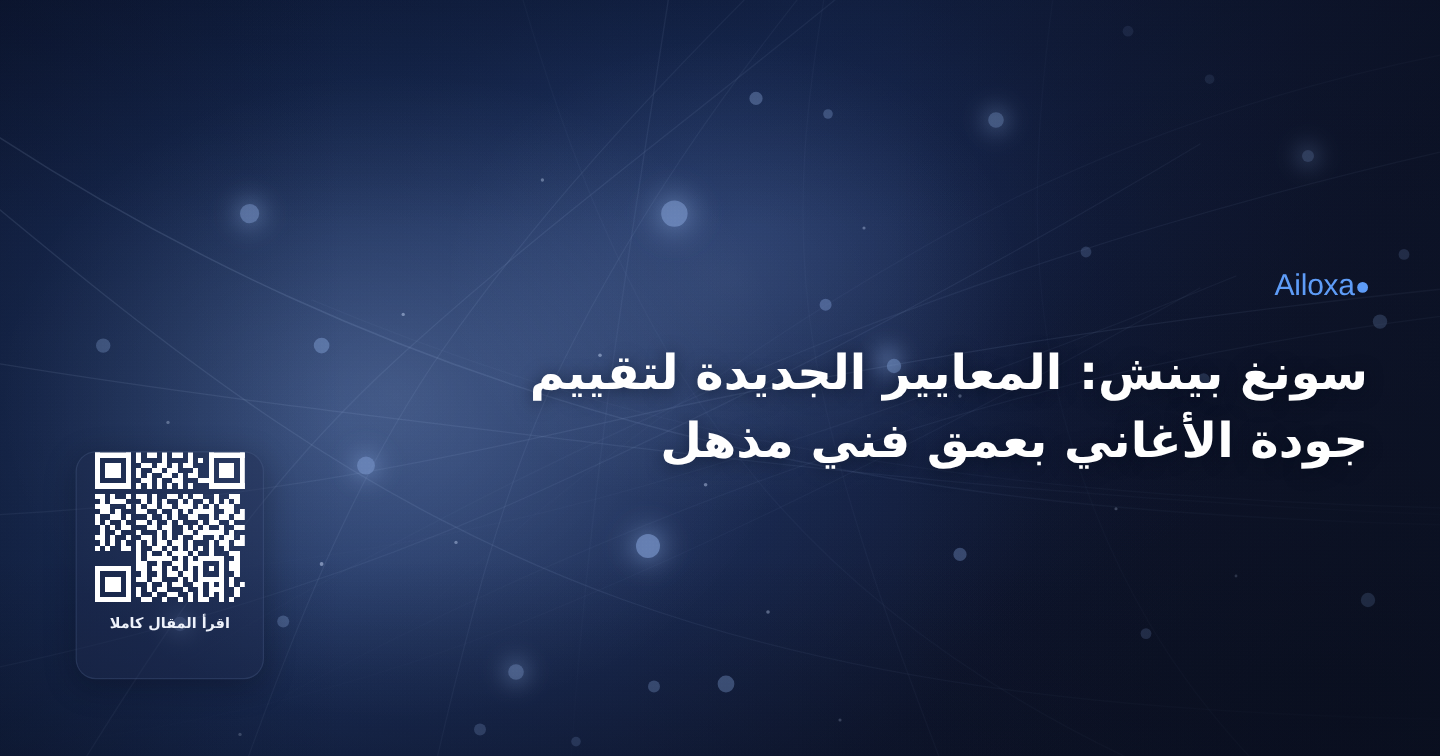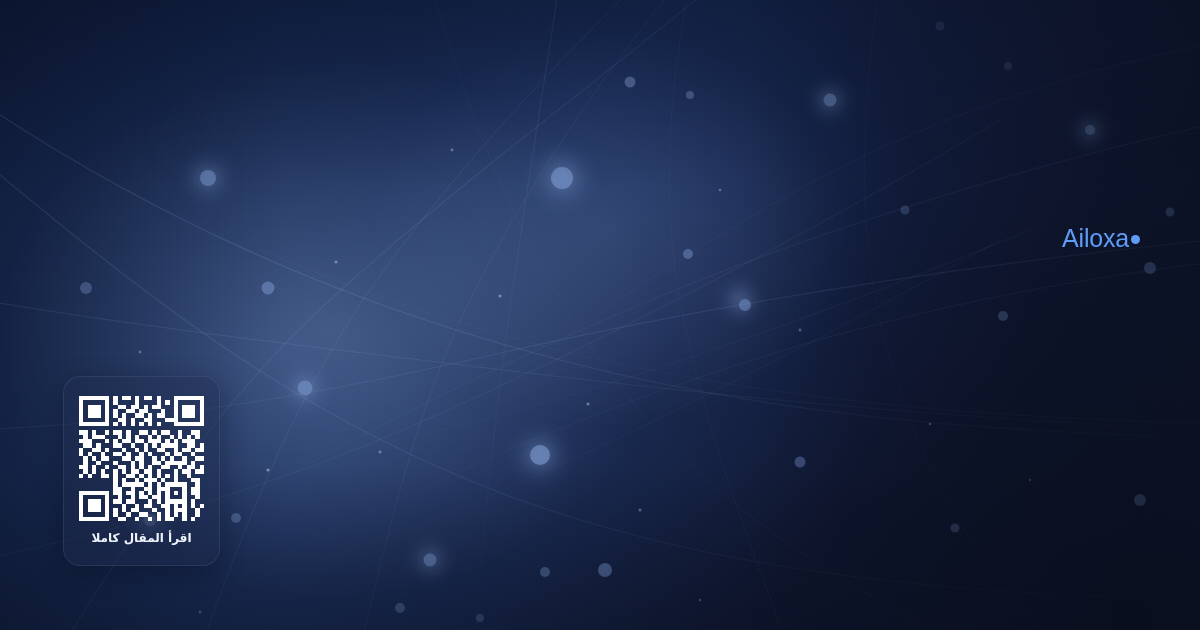--- a/index.html
+++ b/index.html
@@ -104,21 +104,20 @@
     width: 157px;
     height: 190px;
     border-radius: 17px;
     background: rgba(30,43,78,0.42);
     border: 1px solid rgba(150,175,225,0.13);
     box-shadow: 0 6px 26px rgba(5,9,22,.32);
     display: flex;
     flex-direction: column;
     align-items: center;
     justify-content: flex-start;
-    padding-top: 19px;
   }
   .qr-box {
     width: 125px;
     height: 125px;
     display: block;
   }
   .qr-caption {
     margin-top: 11px;
     font-size: 12px;
     font-weight: 700;
@@ -251,20 +250,21 @@
   </svg>
 
   <div class="grain"></div>
   <div class="vignette"></div>
 
   <div class="logo-wrap">
     <span class="logo-text">Ailoxa</span>
     <span class="logo-dot"></span>
   </div>
 
+  <h1 class="headline">سونغ بينش: المعايير الجديدة لتقييم جودة الأغاني بعمق فني مذهل</h1>
 
   <div class="qr-card">
     <svg class="qr-box" viewBox="0 0 29 29" shape-rendering="crispEdges" aria-hidden="true">
       <rect width="29" height="29" fill="none"></rect>
       <g fill="#ffffff">
 
         <rect x="0" y="0" width="7" height="1"></rect>
           <rect x="0" y="6" width="7" height="1"></rect>
         <rect x="0" y="0" width="1" height="7"></rect>
           <rect x="6" y="0" width="1" height="7"></rect>

